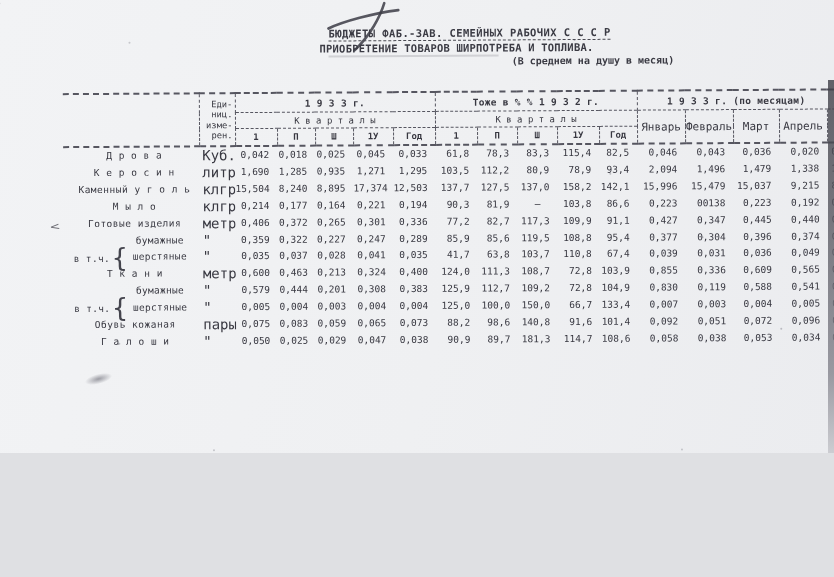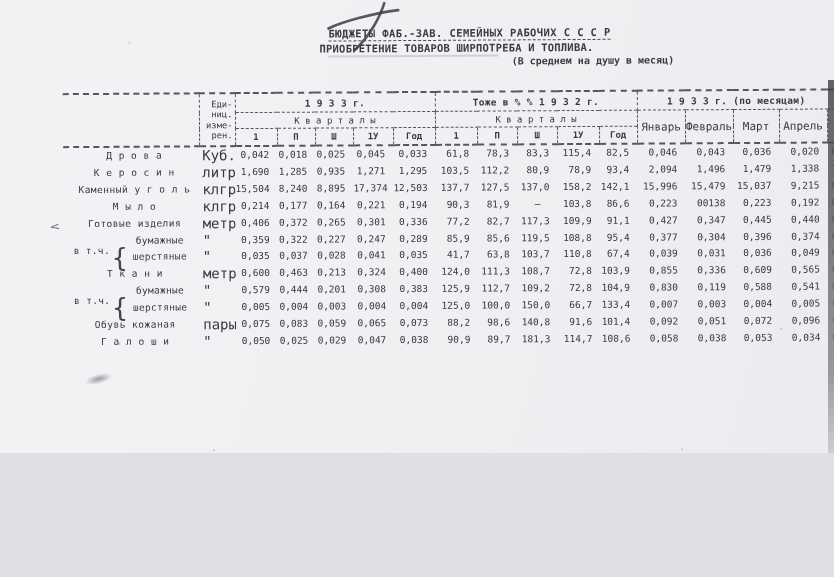--- a/index.html
+++ b/index.html
@@ -28,21 +28,21 @@
   .tbl .m-col{text-align:center;border-top:1px dashed #565660;font-size:11px;}
   .tbl tbody tr:first-child td{border-top:2px dashed #565660;}
   .tbl tbody td{height:16.9px;line-height:16.9px;}
   .tbl td.lab{text-align:center;padding-left:6px;letter-spacing:0.5px;}
   .tbl td.lab.sub{padding-left:56px;letter-spacing:0.3px;}
   .tbl td.unit{text-align:left;padding-left:3px;font-size:14px;}
   .tbl td.num{text-align:right;padding-right:8px;}
   .tbl td.num.dash{text-align:center;padding-right:0;}
   .tbl td.cutc{text-align:left;padding-left:4px;}
   
-  .intch{position:absolute;left:74px;font-size:9.5px;letter-spacing:0.3px;display:flex;align-items:flex-start;}
+  .intch{position:absolute;left:74px;font-size:9.5px;letter-spacing:0.3px;display:flex;align-items:center;}
   .intch .brace{font-size:26px;font-weight:300;line-height:26px;margin-left:2px;color:#44444d;}
   
   .hand{position:absolute;left:320px;top:0;}
   .margin-mark{position:absolute;left:52px;top:218px;font-size:11px;color:#4c4c55;transform:scaleX(1.4) rotate(-8deg);opacity:.8;}
   .smudge{position:absolute;left:84px;top:372px;width:28px;height:10px;
       background:radial-gradient(ellipse at 50% 50%,rgba(85,85,97,.55),rgba(85,85,97,0) 70%);
       transform:rotate(-14deg);}
   
   .edge-right{position:absolute;right:0;top:80px;width:6px;height:420px;
       background:linear-gradient(to bottom,#3e3e46 0%,#55555e 30%,#84848d 70%,rgba(132,132,141,0) 100%);opacity:.8;}

